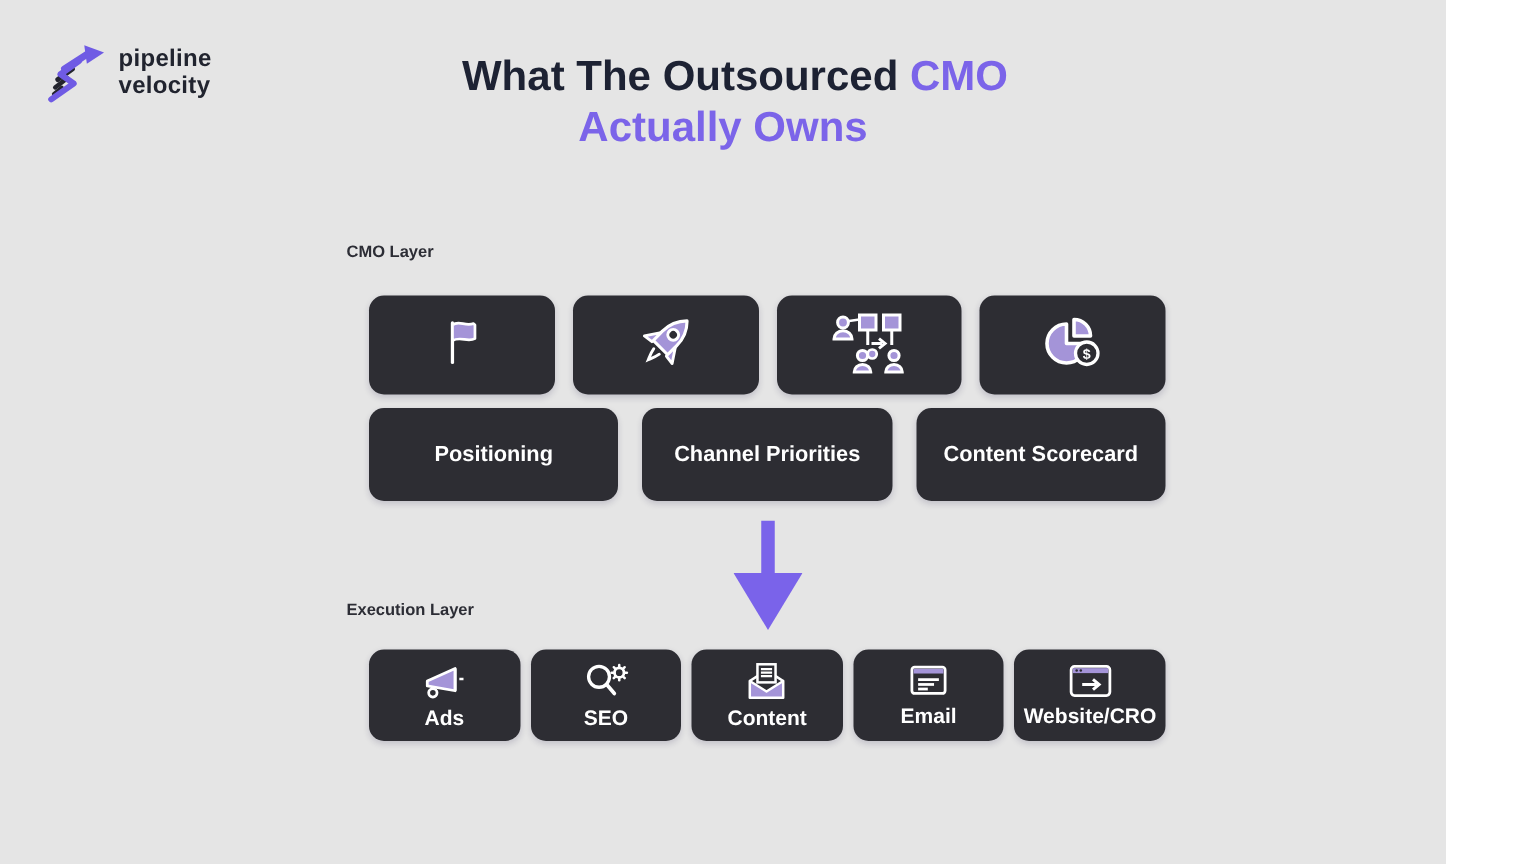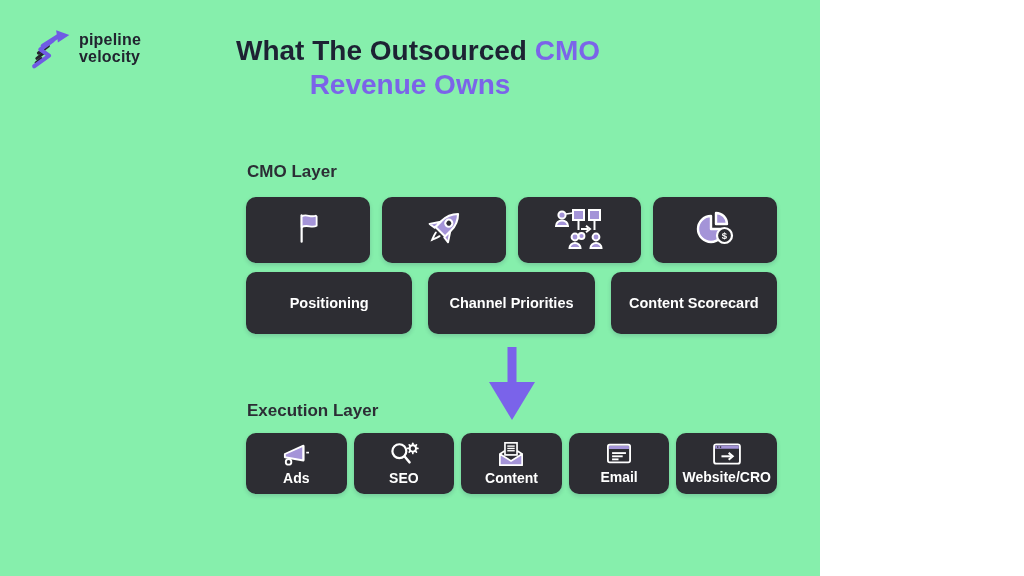--- a/index.html
+++ b/index.html
@@ -1,31 +1,31 @@
 <!DOCTYPE html>
 <html><head>
 <meta charset="utf-8">
 <style>
   * { margin:0; padding:0; box-sizing:border-box; }
   html,body { width:1024px; height:576px; }
   body { font-family:"Liberation Sans", sans-serif; }
   .slide {
-    position:relative; width:820px; height:576px;
-    background:#86efac; overflow:hidden;
+    position:relative; width:964px; height:576px;
+    background:#e5e5e5; overflow:hidden;
   }
   
   .brand { position:absolute; left:28px; top:22px; display:flex; align-items:center; gap:7px; }
   .brand-text { font-size:16px; font-weight:700; color:#21242f; line-height:1.08; letter-spacing:.2px; }
   
   .title { position:absolute; left:0; right:0; top:34px; text-align:center;
            font-size:28px; font-weight:700; line-height:34px; }
   .t-dark { color:#1d2233;margin-left:16px; }
   .t-accent { color:#7b64e9; }
   
-  .section-heading { position:absolute; left:247px; font-size:17px; font-weight:700; color:#2c2d35; }
+  .section-heading { position:absolute; left:231px; font-size:11px; font-weight:700; color:#2c2d35; }
   .h-cmo { top:162px; }
   .h-exec { top:401px; }
   
   .row { position:absolute; left:246px; width:531px; display:flex; }
   .row-cmo-icons   { top:197px; height:66px; gap:12px; }
   .row-cmo-labels  { top:272px; height:62px; gap:16px; }
   .row-exec        { top:433px; height:61px; gap:7px; }
   .card {
     flex:1; background:#2d2d33; border-radius:10px;
     display:flex; align-items:center; justify-content:center;
@@ -61,21 +61,21 @@
       <div>pipeline</div>
       <div>velocity</div>
     </div>
   </div>
 
   <div class="title">
     <div>
       <span class="t-dark">What The Outsourced</span>
       <span class="t-accent">CMO</span>
     </div>
-    <div class="t-accent">Revenue Owns</div>
+    <div class="t-accent">Actually Owns</div>
   </div>
 
   <div class="section-heading h-cmo">CMO Layer</div>
 
   <div class="row row-cmo-icons">
 
     <div class="card">
       <span>
         <svg width="40" height="40" viewBox="0 0 44 44">
           <line x1="15" y1="8" x2="15" y2="37" stroke="#fff" stroke-width="2.4" stroke-linecap="round"></line>

